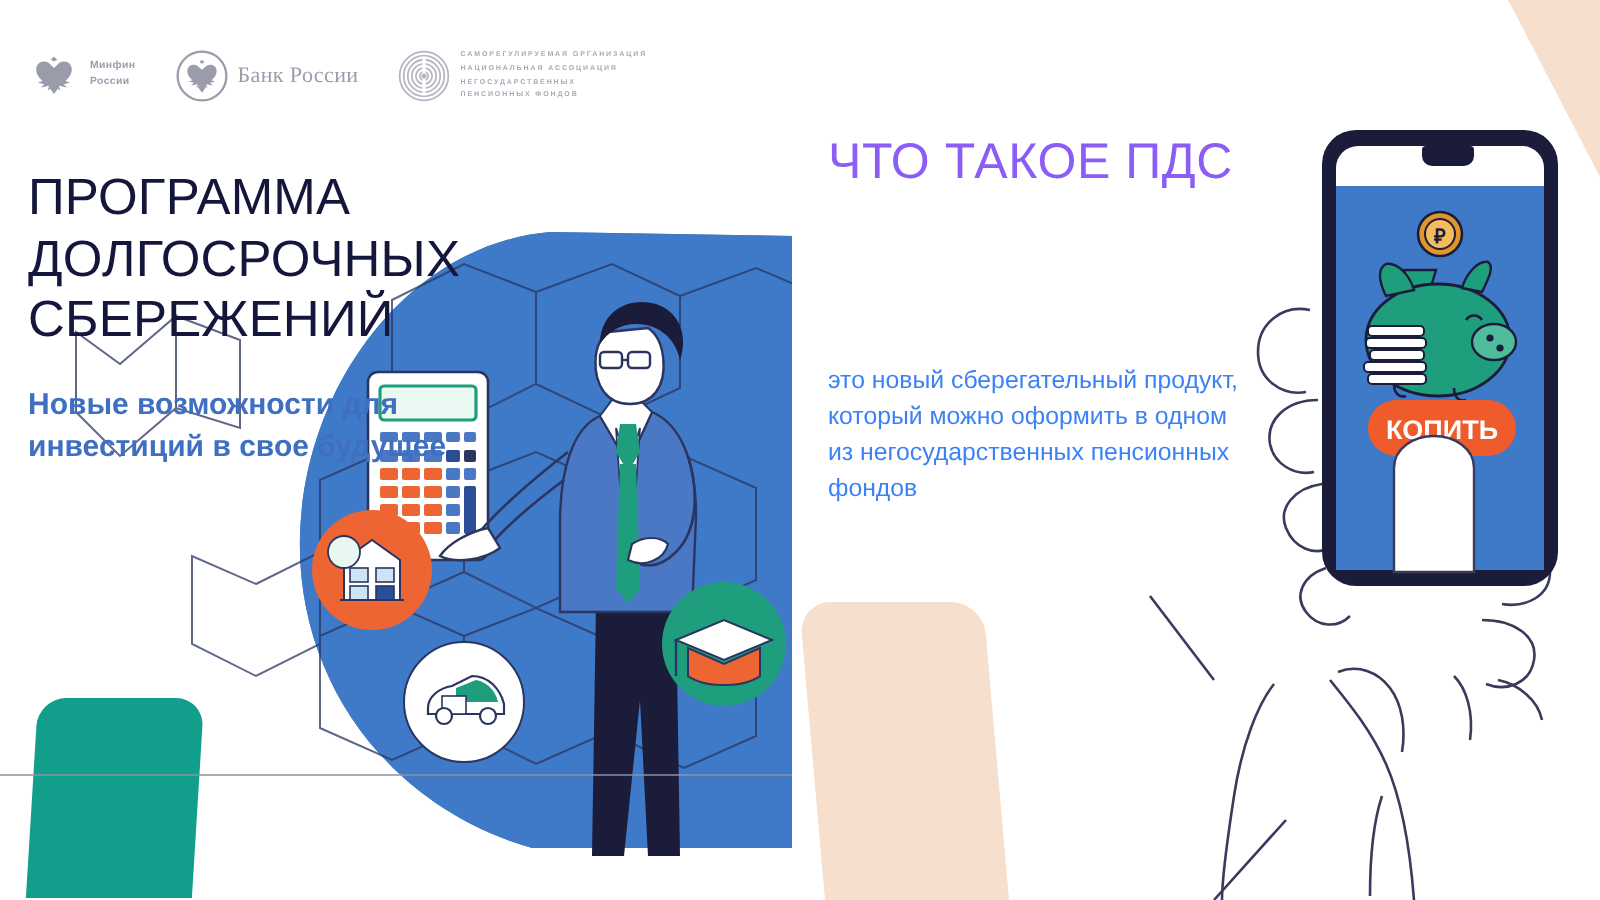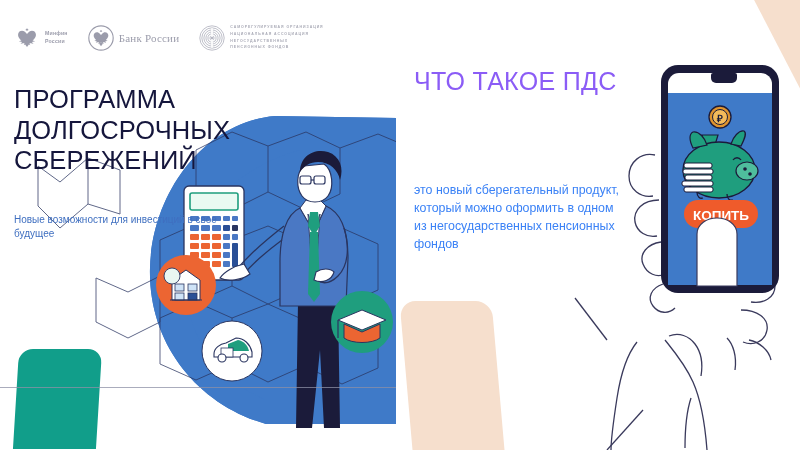--- a/index.html
+++ b/index.html
@@ -15,22 +15,22 @@
 
   .logo-bar{position:absolute;left:14px;top:24px;display:flex;align-items:center;gap:20px;}
   .logo{display:flex;align-items:center;gap:5px;}
   .emblem{width:26px;height:26px;flex:none;}
   .logo-cap{font-size:5.2px;line-height:1.45;color:#9b9cab;letter-spacing:.2px;white-space:pre-line;font-weight:600;}
   .logo-cbr{font-family:"Liberation Serif","DejaVu Serif",serif;font-size:11px;color:#9b9cab;letter-spacing:.2px;}
   .sro-lines{font-size:3.5px;line-height:1.95;color:#a9aab6;letter-spacing:.95px;font-weight:700;white-space:pre-line;}
 
   .headline{position:absolute;left:14px;top:84px;width:330px;
     font-size:25.5px;line-height:1.20;font-weight:400;letter-spacing:.1px;color:#15163c;}
-  .subline{position:absolute;left:14px;top:213px;width:220px;
-    font-size:10px;line-height:1.42;color:#3f6fc0;font-weight:400;}
+  .subline{position:absolute;left:14px;top:192px;width:220px;
+    font-size:15px;line-height:1.42;color:#3f6fc0;font-weight:700;}
 
   .teal-shape{position:absolute;left:16px;top:349px;width:83px;height:100px;background:#119e8a;
     border-radius:14px 14px 0 0;transform:skewX(-3.5deg);}
   .hline{position:absolute;left:0;top:387px;width:397px;height:1px;background:#8e90a6;opacity:.75;}
 
   .art{position:absolute;left:0;top:0;width:397px;height:450px;}
 
   
   .right-panel{position:absolute;left:397px;top:0;width:403px;height:450px;overflow:hidden;background:#ffffff;}
   .r-title{position:absolute;left:17px;top:23px;font-size:25px;font-weight:400;color:#8b5cf6;letter-spacing:.3px;margin-top:44px;}

